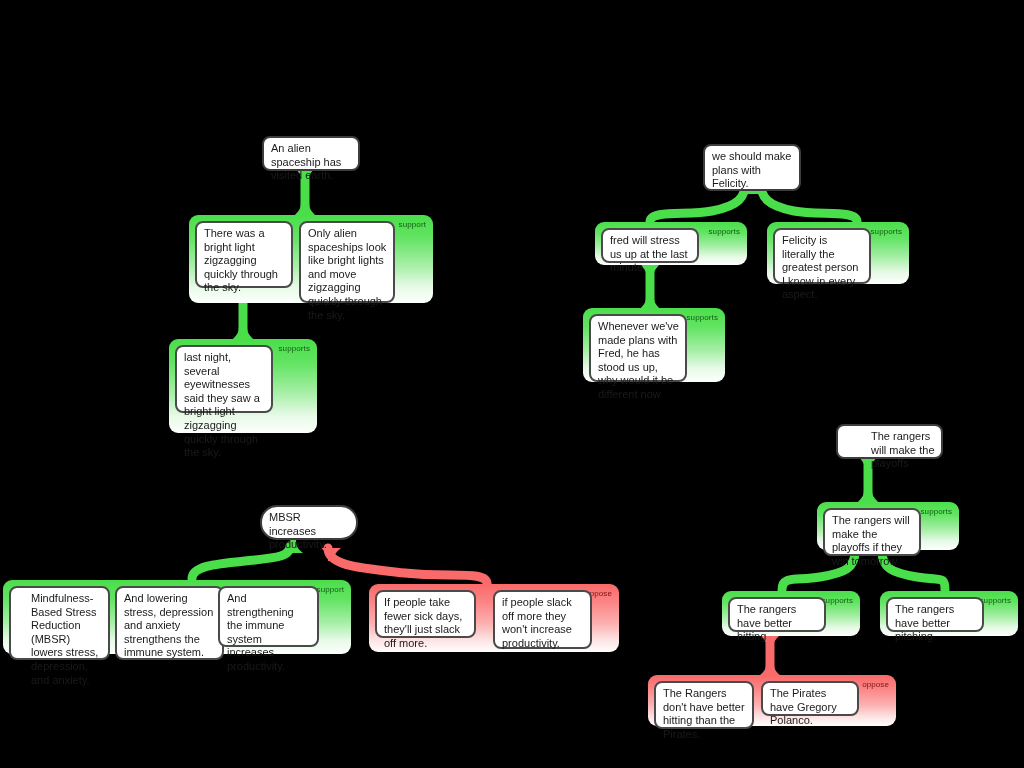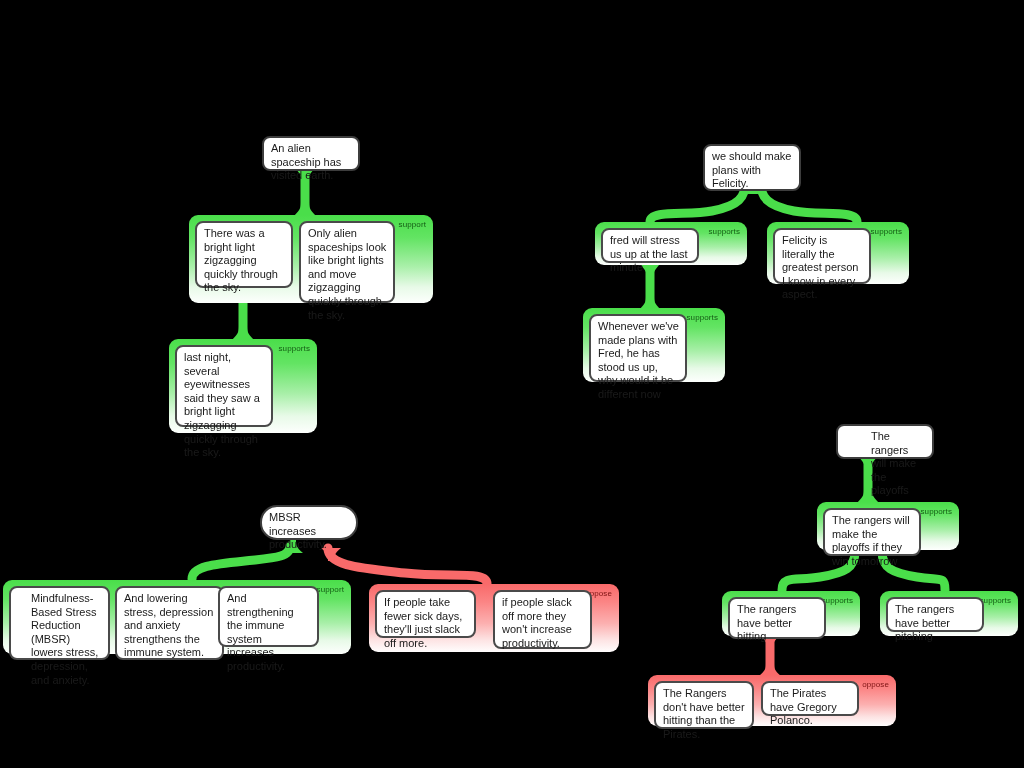--- a/index.html
+++ b/index.html
@@ -70,21 +70,21 @@
   <div class="claim root" style="left:262px;top:90px;width:98px;height:35px;">An alien spaceship has visited earth.</div>
 
   <div class="group support" style="left:189px;top:169px;width:244px;height:88px;">
     <span class="group-label">support</span>
     <div class="claim" style="left:6px;top:6px;width:98px;height:67px;">There was a bright light zigzagging quickly through the sky.</div>
     <div class="claim" style="left:110px;top:6px;width:96px;height:82px;">Only alien spaceships look like bright lights and move zigzagging quickly through the sky.</div>
   </div>
 
   <div class="group support" style="left:169px;top:293px;width:148px;height:94px;">
     <span class="group-label">supports</span>
-    <div class="claim" style="left:6px;top:6px;width:98px;height:82px;">last night, several eyewitnesses said they saw a bright light zigzagging quickly through the sky.</div>
+    <div class="claim" style="left:6px;top:6px;width:98px;height:68px;">last night, several eyewitnesses said they saw a bright light zigzagging quickly through the sky.</div>
   </div>
 
   <div class="claim root" style="left:703px;top:98px;width:98px;height:47px;">we should make plans with Felicity.</div>
 
   <div class="group support" style="left:595px;top:176px;width:152px;height:43px;">
     <span class="group-label">supports</span>
     <div class="claim" style="left:6px;top:6px;width:98px;height:35px;">fred will stress us up at the last minute</div>
   </div>
 
   <div class="group support" style="left:767px;top:176px;width:142px;height:62px;">
@@ -105,30 +105,30 @@
     <div class="claim" style="left:112px;top:6px;width:109px;height:74px;">And lowering stress, depression and anxiety strengthens the immune system.</div>
     <div class="claim" style="left:215px;top:6px;width:101px;height:61px;">And strengthening the immune system increases productivity.</div>
   </div>
 
   <div class="group oppose" style="left:369px;top:538px;width:250px;height:68px;">
     <span class="group-label">oppose</span>
     <div class="claim" style="left:6px;top:6px;width:101px;height:48px;">If people take fewer sick days, they'll just slack off more.</div>
     <div class="claim" style="left:124px;top:6px;width:99px;height:59px;">if people slack off more they won't increase productivity.</div>
   </div>
 
-  <div class="claim root" style="left:836px;top:378px;width:98px;height:35px;padding-left:33px;">The rangers will make the playoffs</div>
+  <div class="claim root" style="left:836px;top:378px;width:107px;height:35px;padding-left:33px;">The rangers will make the playoffs</div>
 
   <div class="group support" style="left:817px;top:456px;width:142px;height:48px;">
     <span class="group-label">supports</span>
     <div class="claim" style="left:6px;top:6px;width:98px;height:48px;">The rangers will make the playoffs if they win tomorrow</div>
   </div>
 
   <div class="group support" style="left:722px;top:545px;width:138px;height:45px;">
     <span class="group-label">supports</span>
-    <div class="claim" style="left:6px;top:6px;width:98px;height:42px;">The rangers have better hitting</div>
+    <div class="claim" style="left:6px;top:6px;width:98px;height:35px;">The rangers have better hitting</div>
   </div>
 
   <div class="group support" style="left:880px;top:545px;width:138px;height:45px;">
     <span class="group-label">supports</span>
     <div class="claim" style="left:6px;top:6px;width:98px;height:35px;">The rangers have better pitching</div>
   </div>
 
   <div class="group oppose" style="left:648px;top:629px;width:248px;height:51px;">
     <span class="group-label">oppose</span>
     <div class="claim" style="left:6px;top:6px;width:100px;height:48px;">The Rangers don't have better hitting than the Pirates.</div>

